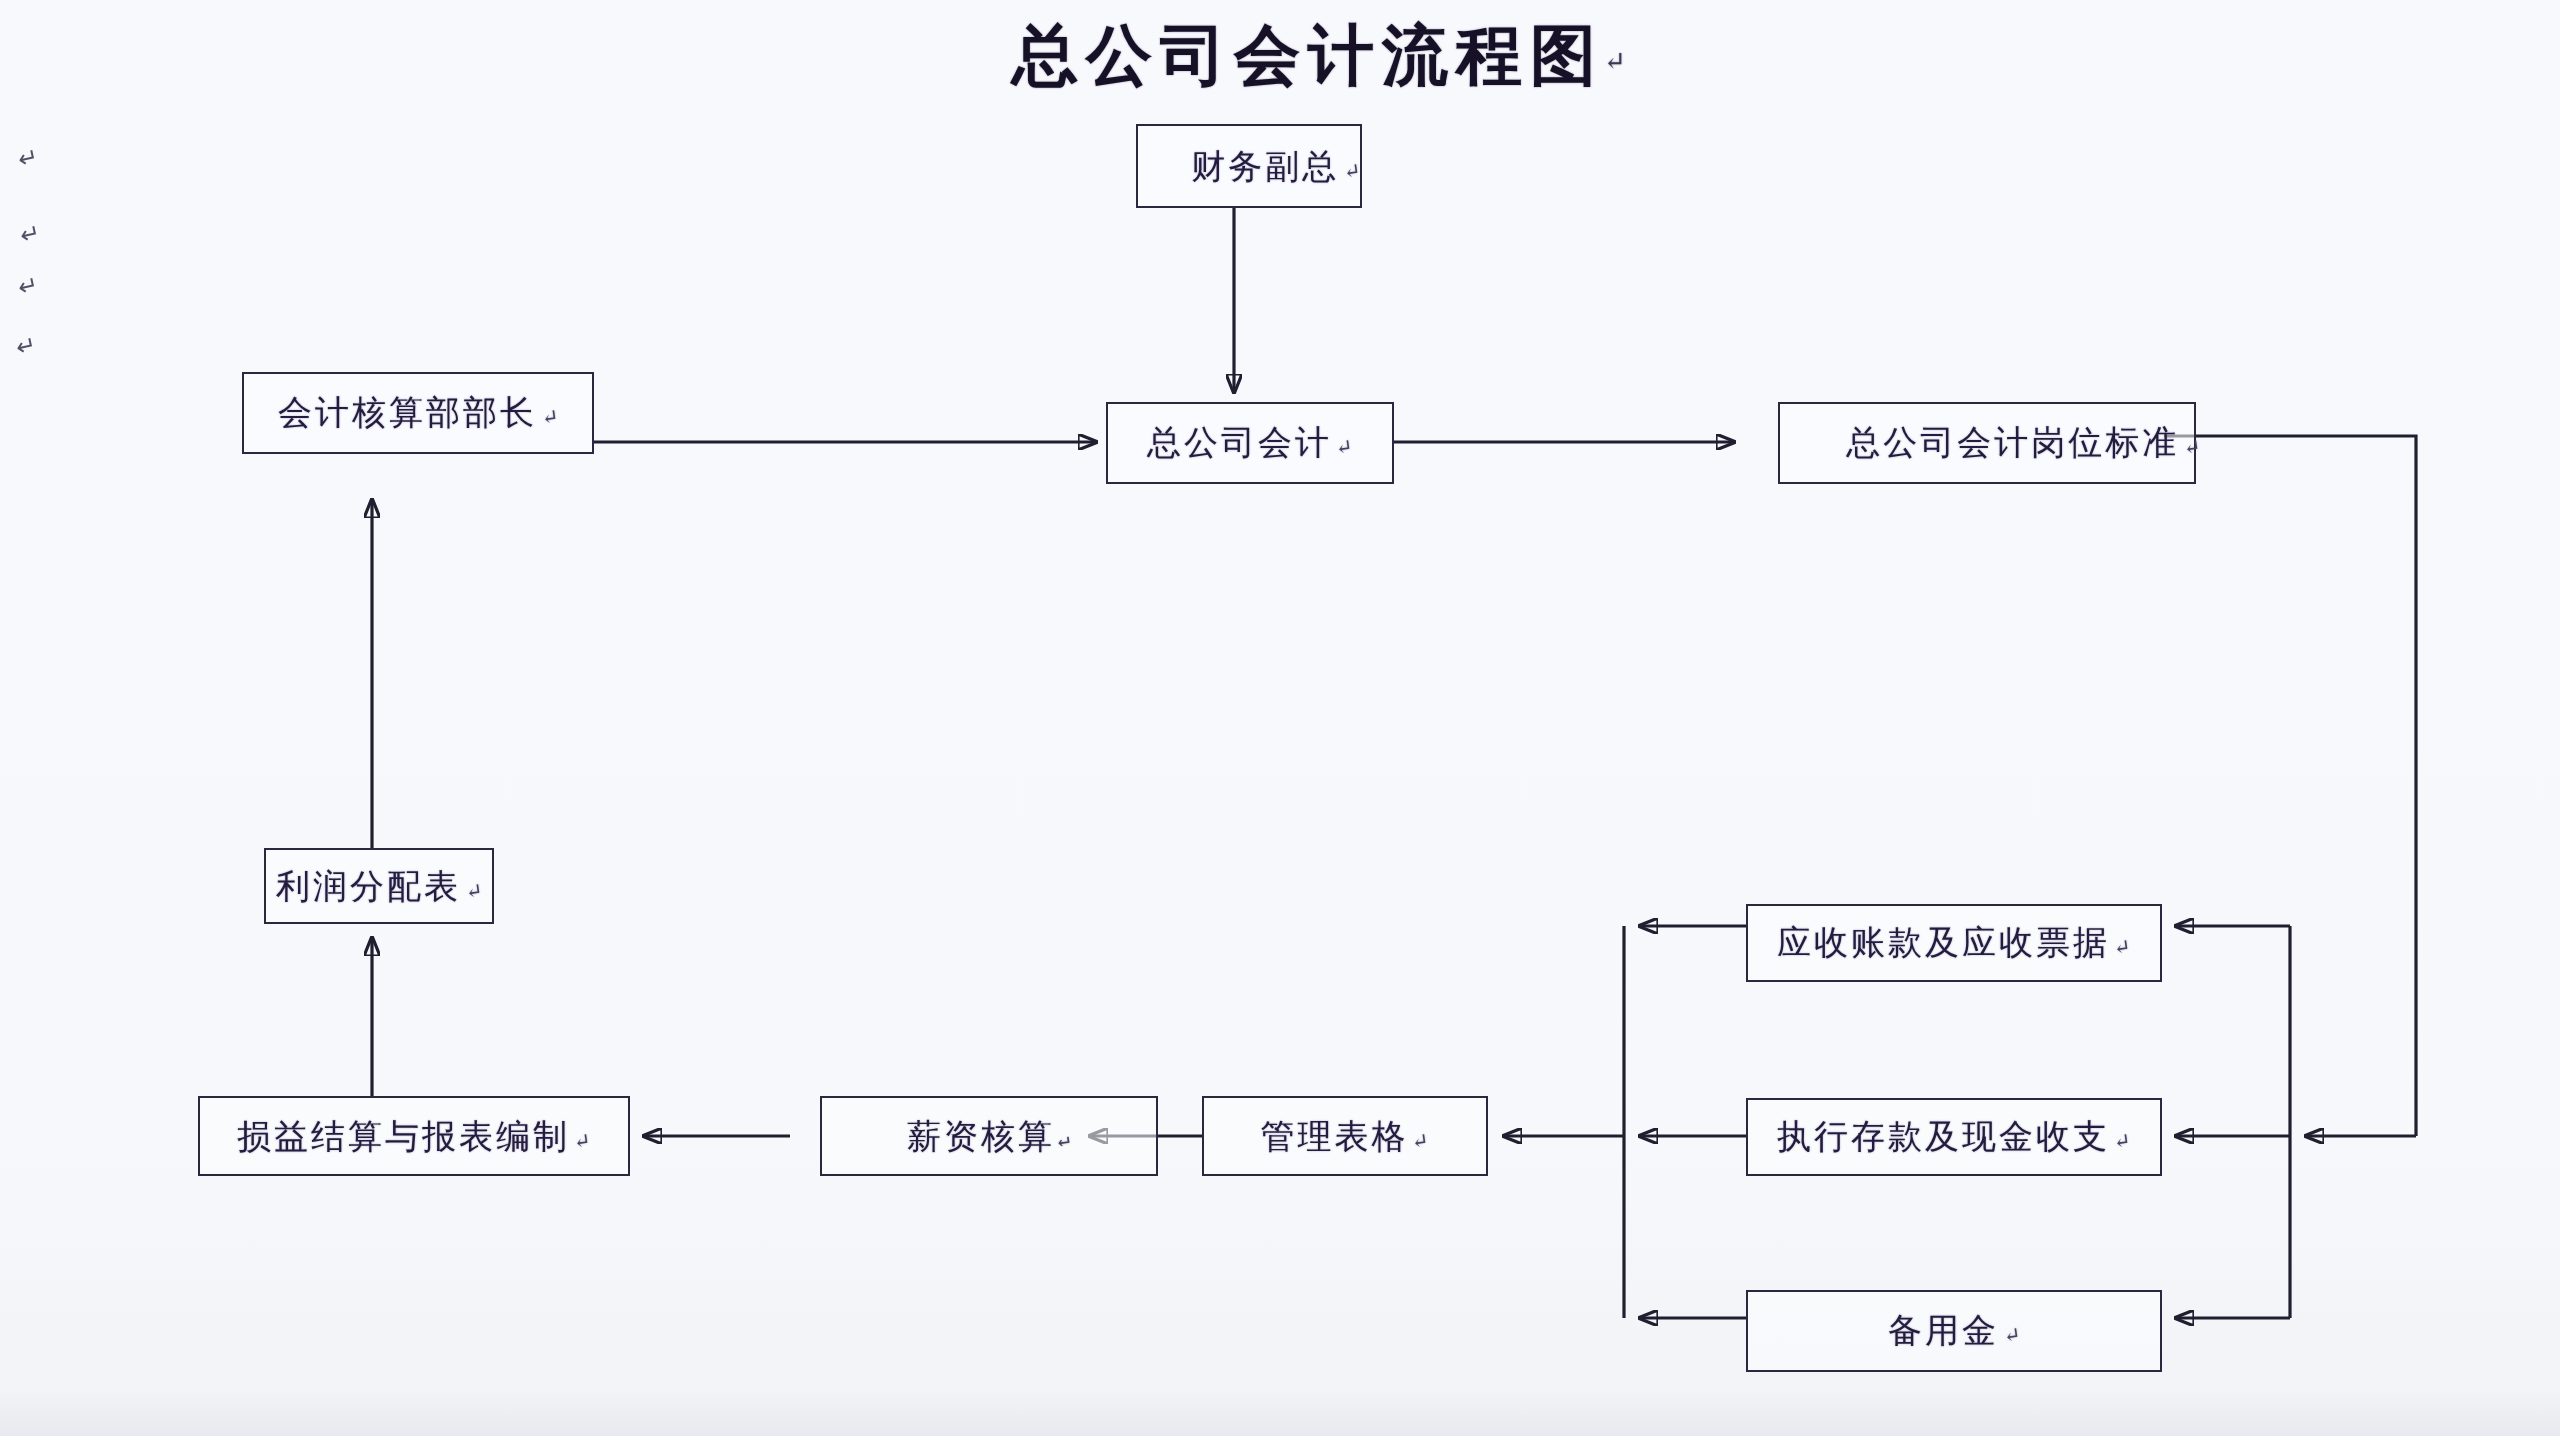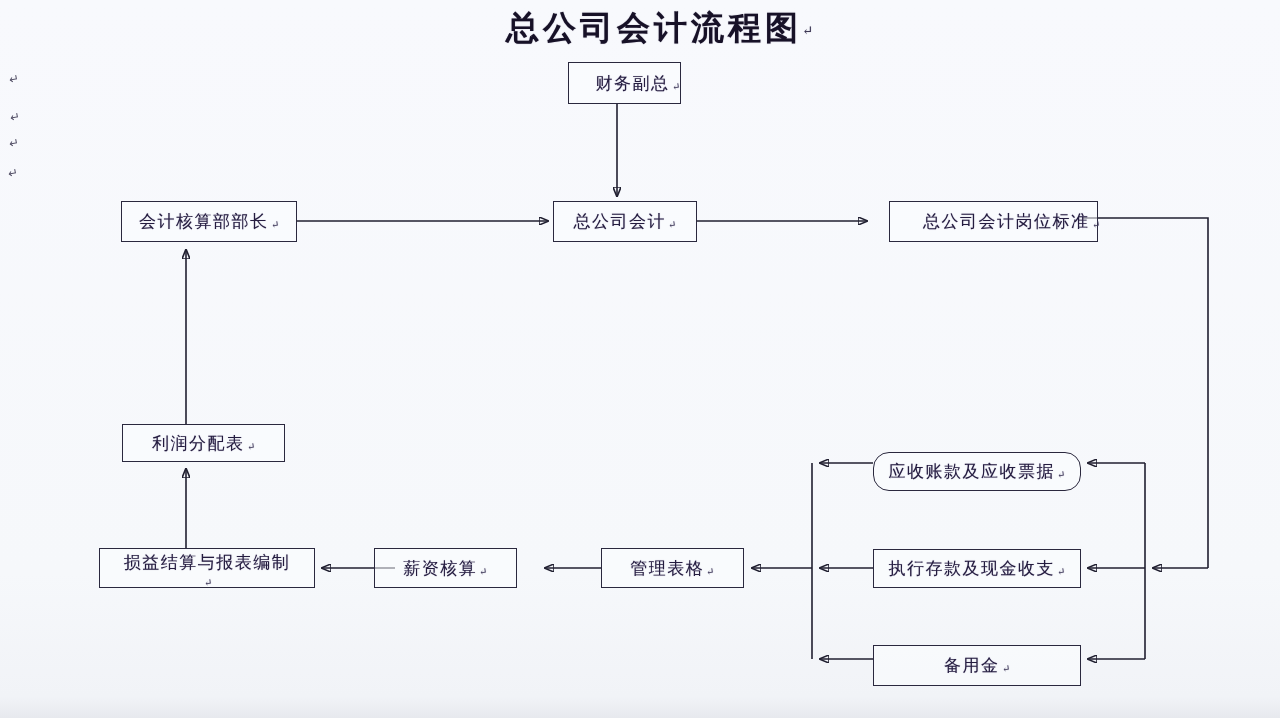--- a/index.html
+++ b/index.html
@@ -101,56 +101,56 @@
 
     <path d="M186 548 L186 469" marker-end="url(#ah)"></path>
     <path d="M186 424 L186 250" marker-end="url(#ah)"></path>
   </svg>
 
   <div class="node" style="left:568px; top:62px;  width:113px; height:42px;justify-content:flex-end;">
     <span>财务副总</span>
       <span class="rm">↵</span>
   </div>
 
-  <div class="node" style="left:121px; top:201px; width:176px; height:41px;">
+  <div class="node" style="left:121px; top:186px; width:176px; height:41px;">
     <span>会计核算部部长</span>
       <span class="rm">↵</span>
   </div>
 
   <div class="node" style="left:553px; top:201px; width:144px; height:41px;">
     <span>总公司会计</span>
       <span class="rm">↵</span>
   </div>
 
   <div class="node" style="left:889px; top:201px; width:209px; height:41px;padding-left:36px;">
     <span>总公司会计岗位标准</span>
       <span class="rm">↵</span>
   </div>
 
-  <div class="node" style="left:122px; top:424px; width:163px; height:38px;">
+  <div class="node" style="left:132px; top:424px; width:115px; height:38px;">
     <span>利润分配表</span>
       <span class="rm">↵</span>
   </div>
 
-  <div class="node" style="left:99px;  top:548px; width:216px; height:40px;flex-direction:column;">
+  <div class="node" style="left:99px;  top:548px; width:216px; height:40px;">
     <span>损益结算与报表编制</span>
       <span class="rm">↵</span>
   </div>
 
-  <div class="node" style="left:374px; top:548px; width:143px; height:40px;">
+  <div class="node" style="left:410px; top:548px; width:169px; height:40px;font-family:Liberation Mono, monospace;">
     <span>薪资核算</span>
       <span class="rm">↵</span>
   </div>
 
   <div class="node" style="left:601px; top:548px; width:143px; height:40px;text-align:center;">
     <span>管理表格</span>
       <span class="rm">↵</span>
   </div>
 
-  <div class="node" style="left:873px; top:452px; width:208px; height:39px;border-radius:16px;">
+  <div class="node" style="left:873px; top:452px; width:208px; height:39px;">
     <span>应收账款及应收票据</span>
       <span class="rm">↵</span>
   </div>
 
   <div class="node" style="left:873px; top:549px; width:208px; height:39px;">
     <span>执行存款及现金收支</span>
       <span class="rm">↵</span>
   </div>
 
   <div class="node" style="left:873px; top:645px; width:208px; height:41px;">

